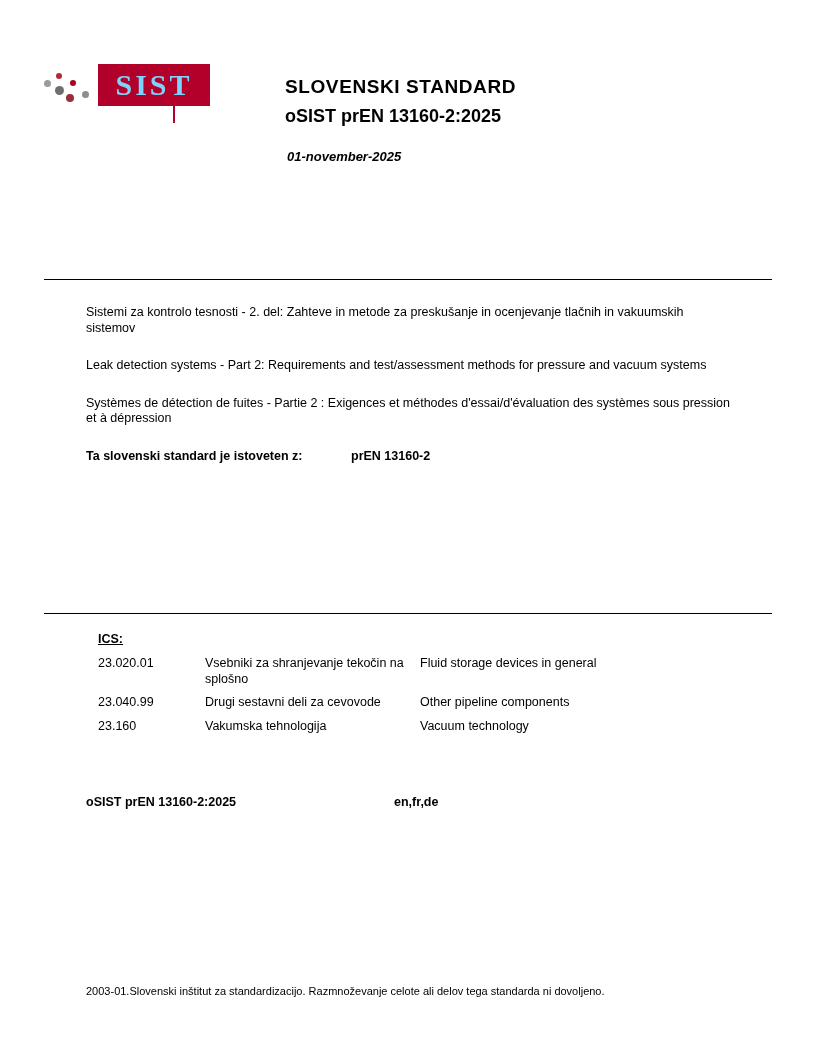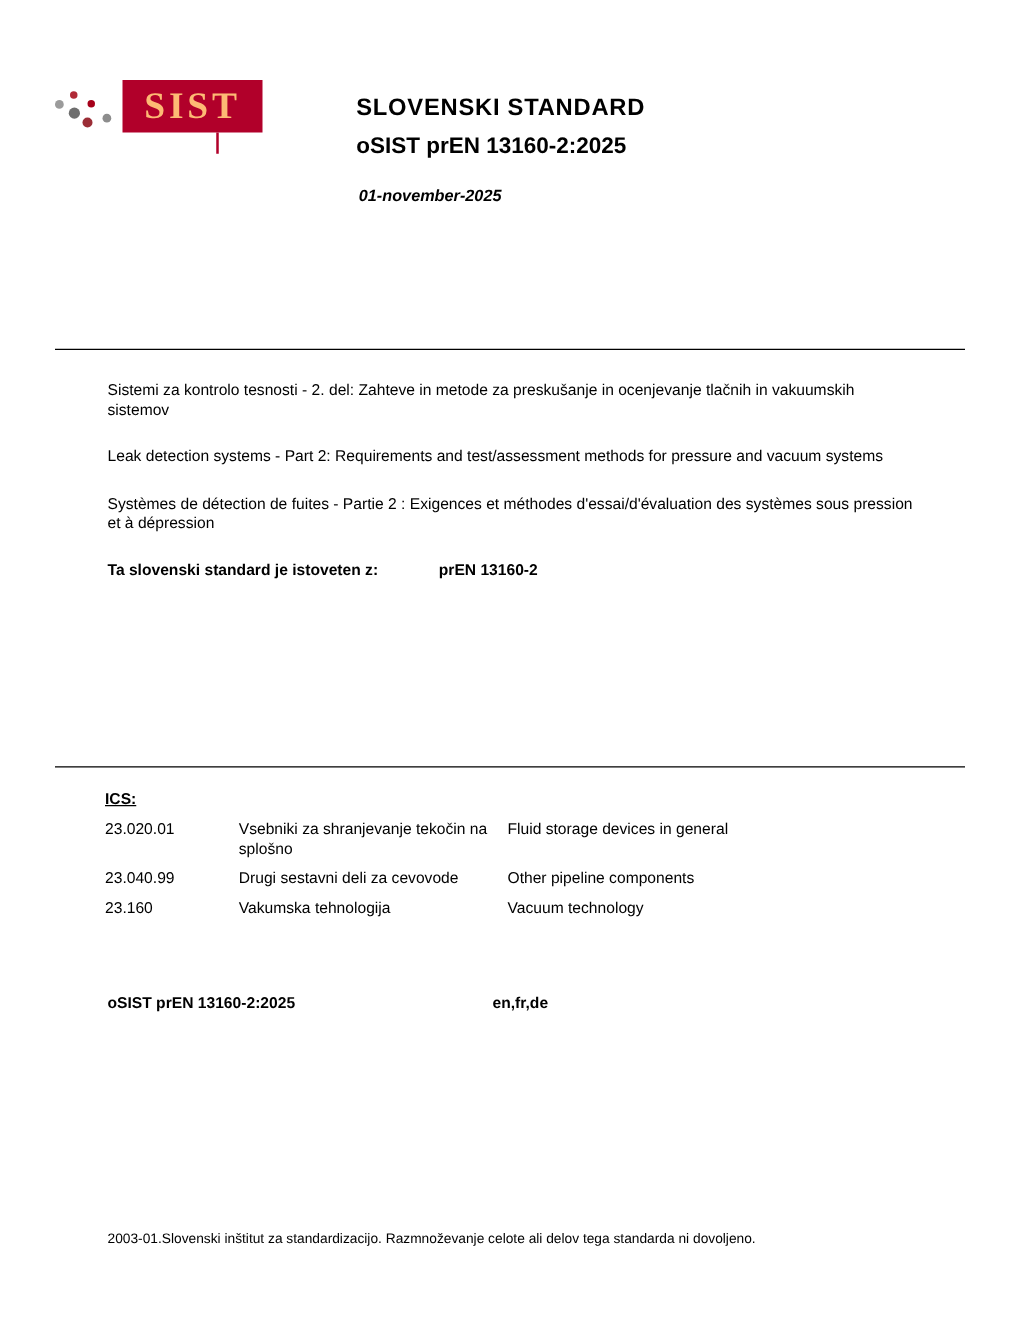--- a/index.html
+++ b/index.html
@@ -57,21 +57,21 @@
 
   .logo-box {
     position: absolute;
     left: 56px;
     top: 0;
     width: 112px;
     height: 42px;
     background: #b1002a;
   }
   .logo-box .txt {
-    color: #fdba74;
+    color: #7dd3fc;
     font-family: "Liberation Serif", serif;
     font-weight: bold;
     font-size: 30px;
     letter-spacing: 3px;
     line-height: 42px;
     text-align: center;
     display: block;
   }
   .logo-stem {
     position: absolute;
@@ -133,21 +133,21 @@
   .ident {
     font-size: 12.5px;
     font-weight: bold;
     margin-top: 14px;
   }
   .ident .lbl { display: inline-block; width: 265px; }
 
   
   .ics {
     position: absolute;
-    left: 84px;
+    left: 98px;
     top: 632px;
     width: 645px;
   }
   .ics-label {
     font-size: 12.5px;
     font-weight: bold;
     text-decoration: underline;
     margin-bottom: 10px;
   }
   .ics-row {

